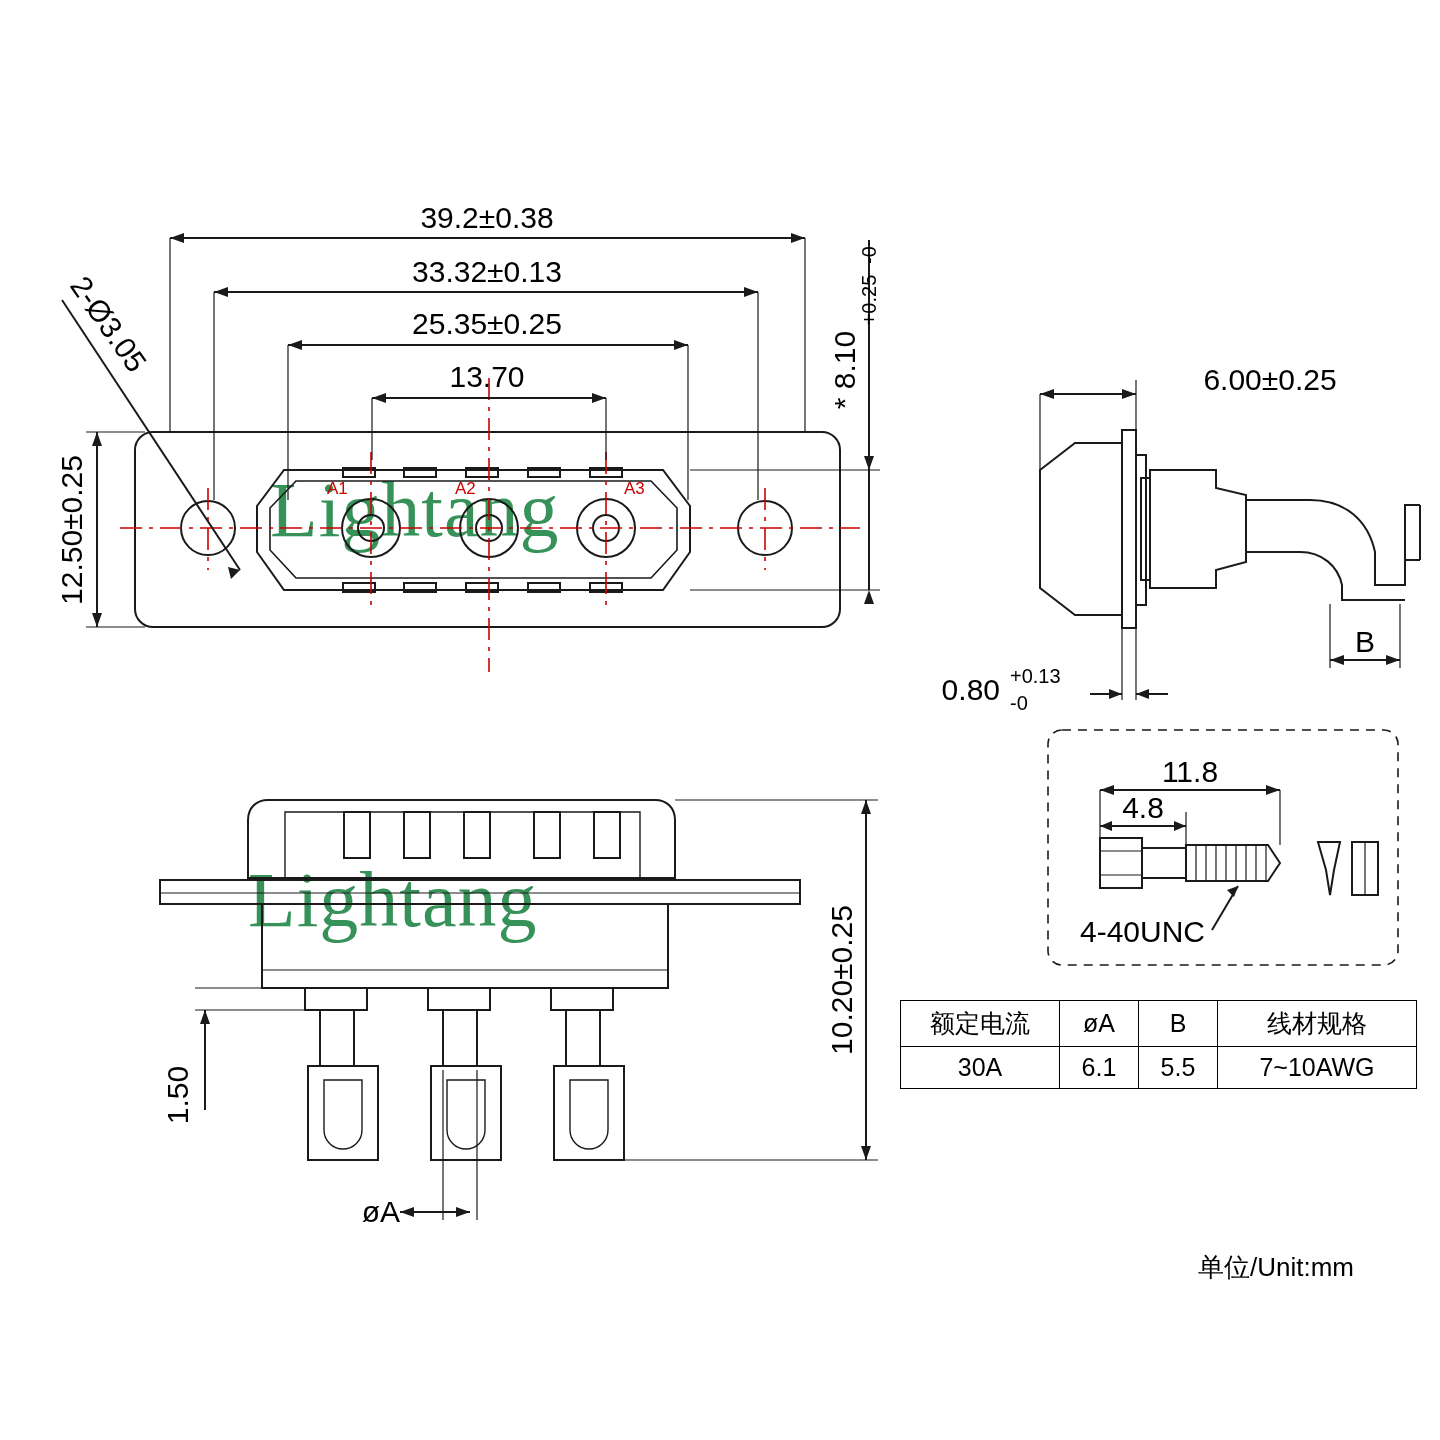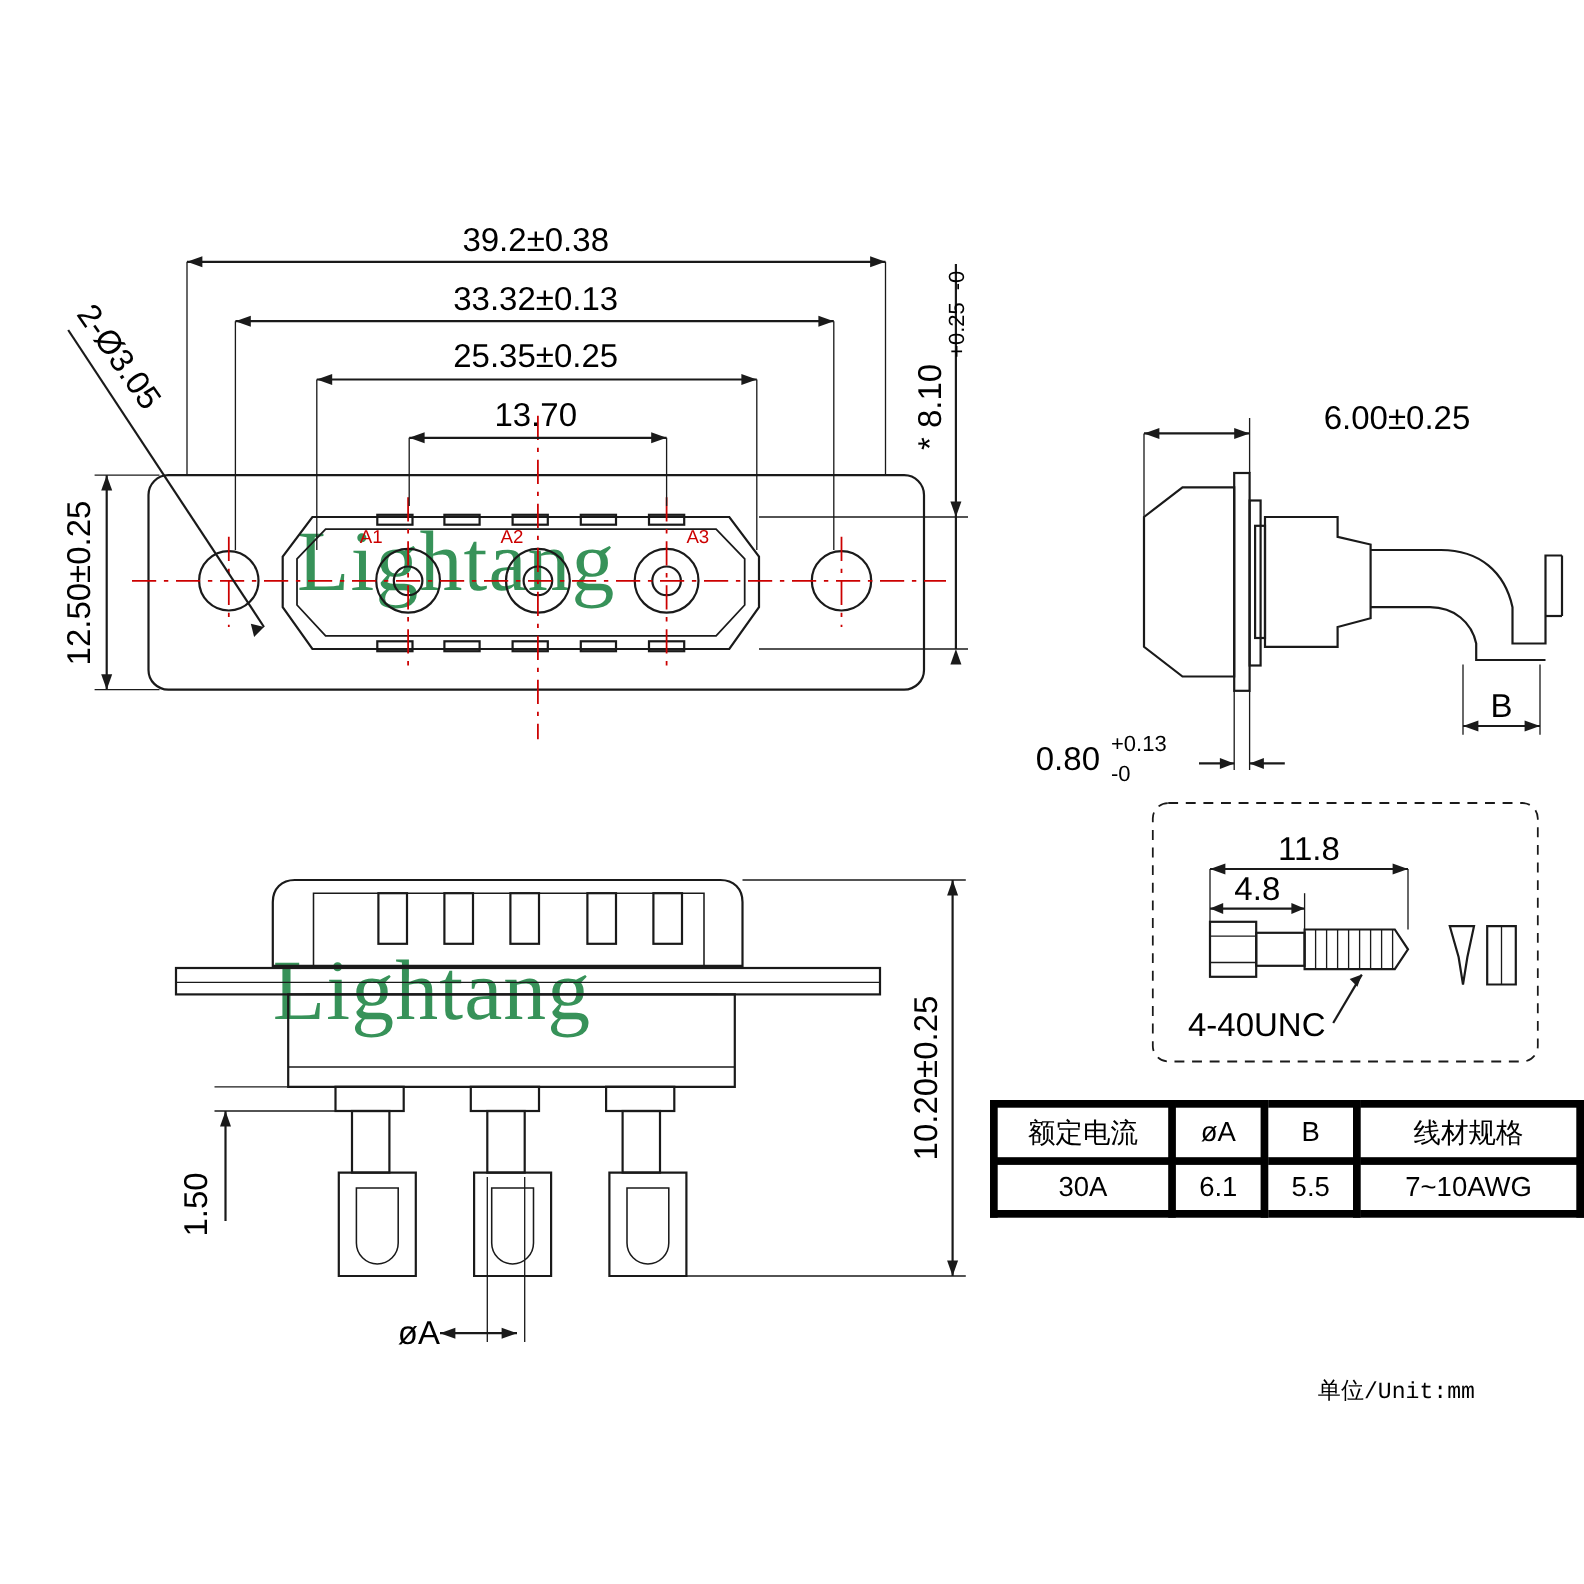--- a/index.html
+++ b/index.html
@@ -5,23 +5,23 @@
   html,body{margin:0;padding:0;background:#ffffff;}
   body{width:1440px;height:1440px;position:relative;font-family:"Liberation Sans",sans-serif;color:#000;}
   .stage{position:absolute;left:0;top:0;width:1440px;height:1440px;overflow:hidden;}
   svg{position:absolute;left:0;top:0;}
   .dimtxt{font-family:"Liberation Sans",sans-serif;font-size:30px;fill:#000;}
   .dimtxt-sm{font-family:"Liberation Sans",sans-serif;font-size:20px;fill:#000;}
   .pinlbl{font-family:"Liberation Sans",sans-serif;font-size:17px;fill:#cc0000;}
   .wm{position:absolute;font-family:"Liberation Serif",serif;font-size:78px;color:#15803d;opacity:.85;letter-spacing:1px;user-select:none;}
   
   .tbl{position:absolute;left:900px;top:1000px;border-collapse:collapse;}
-  .tbl td,.tbl th{border:7px solid #000000;font-family:"Liberation Sans",sans-serif;font-size:25px;font-weight:normal;text-align:center;padding:6px 4px;}
+  .tbl td,.tbl th{border:1px solid #000000;font-family:"Liberation Sans",sans-serif;font-size:25px;font-weight:normal;text-align:center;padding:6px 4px;}
   .c0{width:150px}.c1{width:70px}.c2{width:70px}.c3{width:190px}
-  .unit{position:absolute;left:1198px;top:1250px;font-size:21px;font-family:Liberation Mono, monospace;}
+  .unit{position:absolute;left:1198px;top:1250px;font-size:26px;font-family:Liberation Sans, sans-serif;}
 </style>
 </head>
 <body>
 
 <div class="stage">
 
   <div class="wm" style="left:270px;top:465px;">Lightang</div>
   <div class="wm" style="left:248px;top:855px;">Lightang</div>
 
   <svg width="1440" height="1440">

